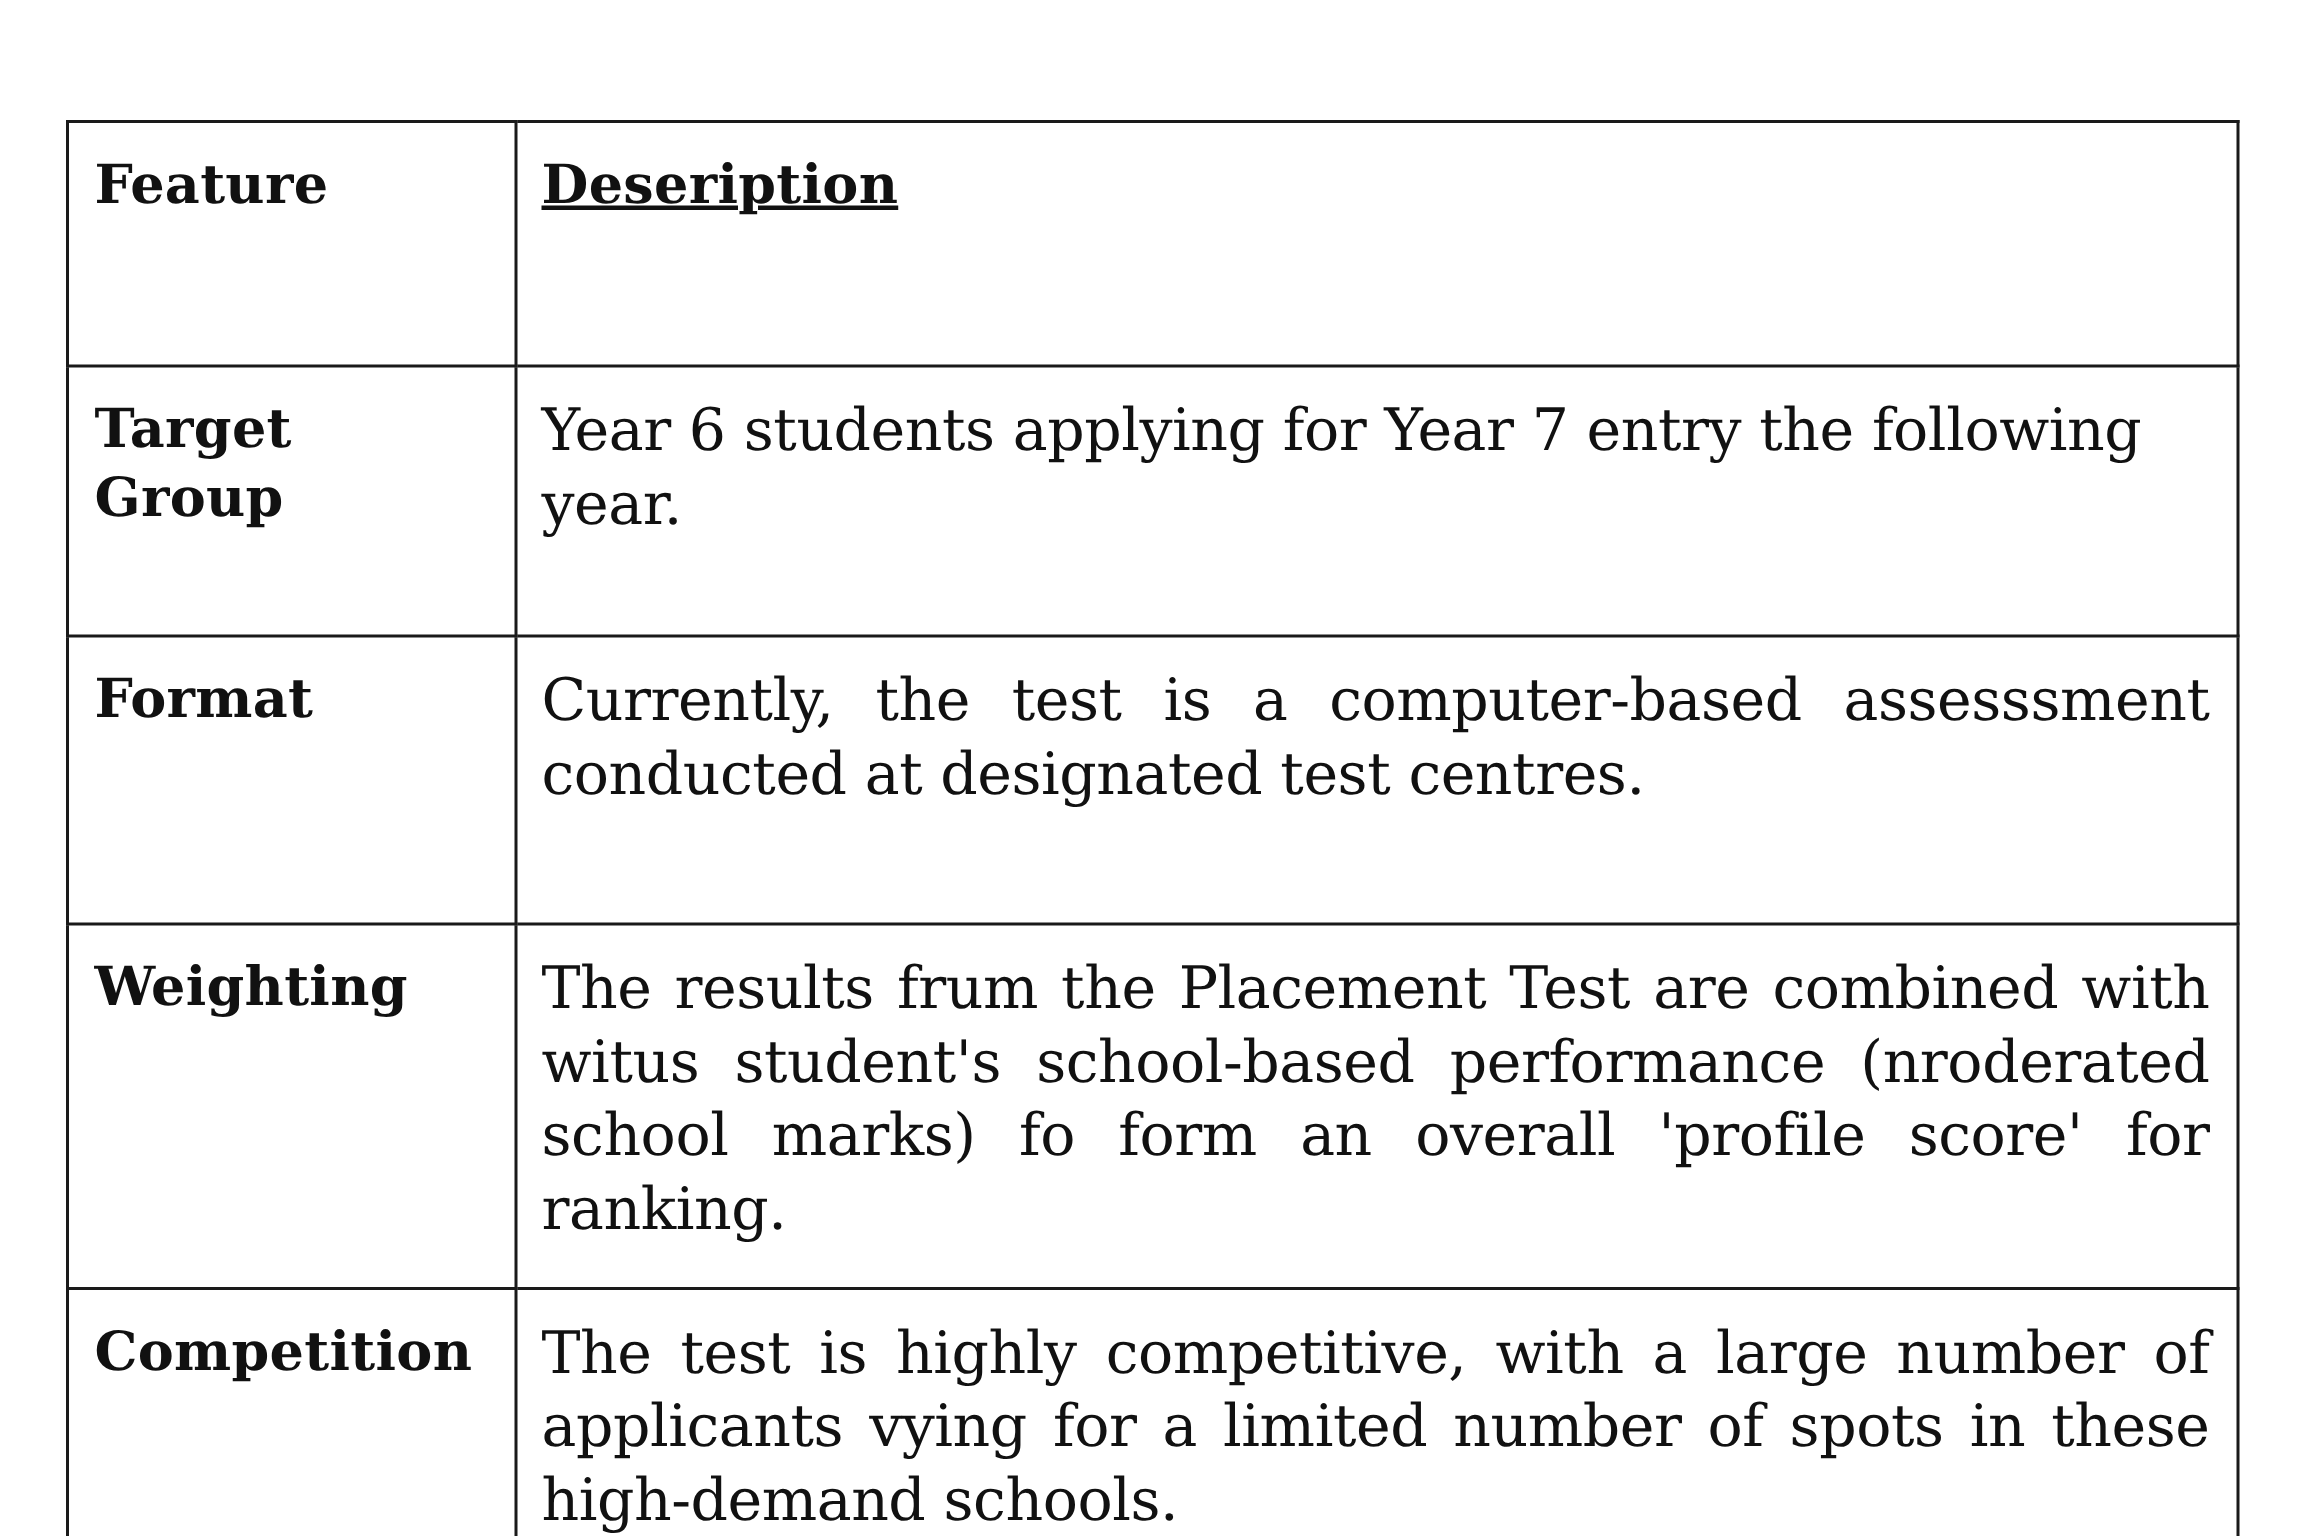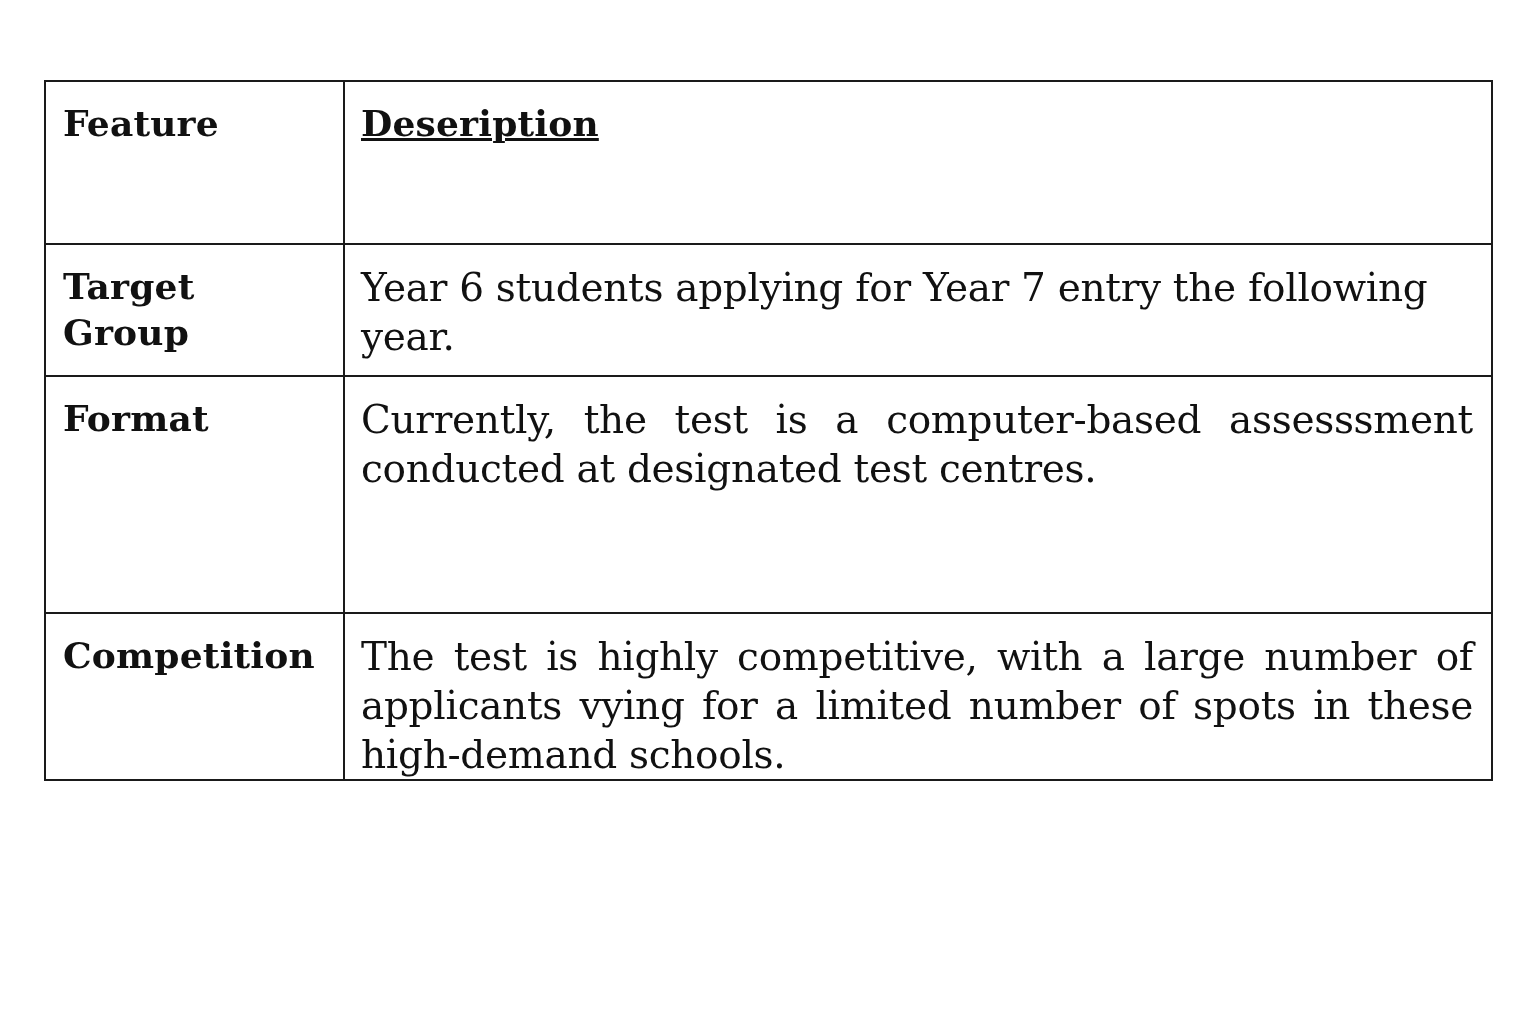--- a/index.html
+++ b/index.html
@@ -46,22 +46,22 @@
   }
   .desc-cell.header {
     font-weight: bold;
     font-size: 36px;
     line-height: 46px;
     letter-spacing: 0.2px;
     text-decoration: underline;
   }
   .justify { text-align: justify; }
   tr.r0 { height: 163px; }
-  tr.r1 { height: 132px; }
-  tr.r2 { height: 237px; padding-left: 48px; }
+  tr.r1 { height: 180px; }
+  tr.r2 { height: 192px; padding-left: 48px; }
   tr.r3 { height: 243px; }
   tr.r4 { height: 156px; }
 </style>
 </head>
 <body>
 
 <table class="doc-table">
   <colgroup>
     <col class="col-feature">
     <col class="col-desc">
@@ -72,18 +72,22 @@
     <td class="desc-cell header">Deseription</td>
   </tr>
   <tr class="r1">
     <td class="feature-cell">Target Group</td>
     <td class="desc-cell">Year 6 students applying for Year 7 entry the following year.</td>
   </tr>
   <tr class="r2">
     <td class="feature-cell">Format</td>
     <td class="desc-cell justify">Currently, the test is a computer-based assesssment   conducted at designated test centres.</td>
   </tr>
+  <tr class="r3">
+    <td class="feature-cell">Weighting</td>
+    <td class="desc-cell justify">The results frum the Placement Test are combined with witus student's school-based performance (nroderated school marks)  fo form an overall 'profile score' for ranking.</td>
+  </tr>
   <tr class="r4">
     <td class="feature-cell">Competition</td>
     <td class="desc-cell justify">The test is highly competitive, with a large number of applicants vying for a limited number of spots in these high-demand schools.</td>
   </tr>
 </tbody>
   </table>
 
 </body></html>

